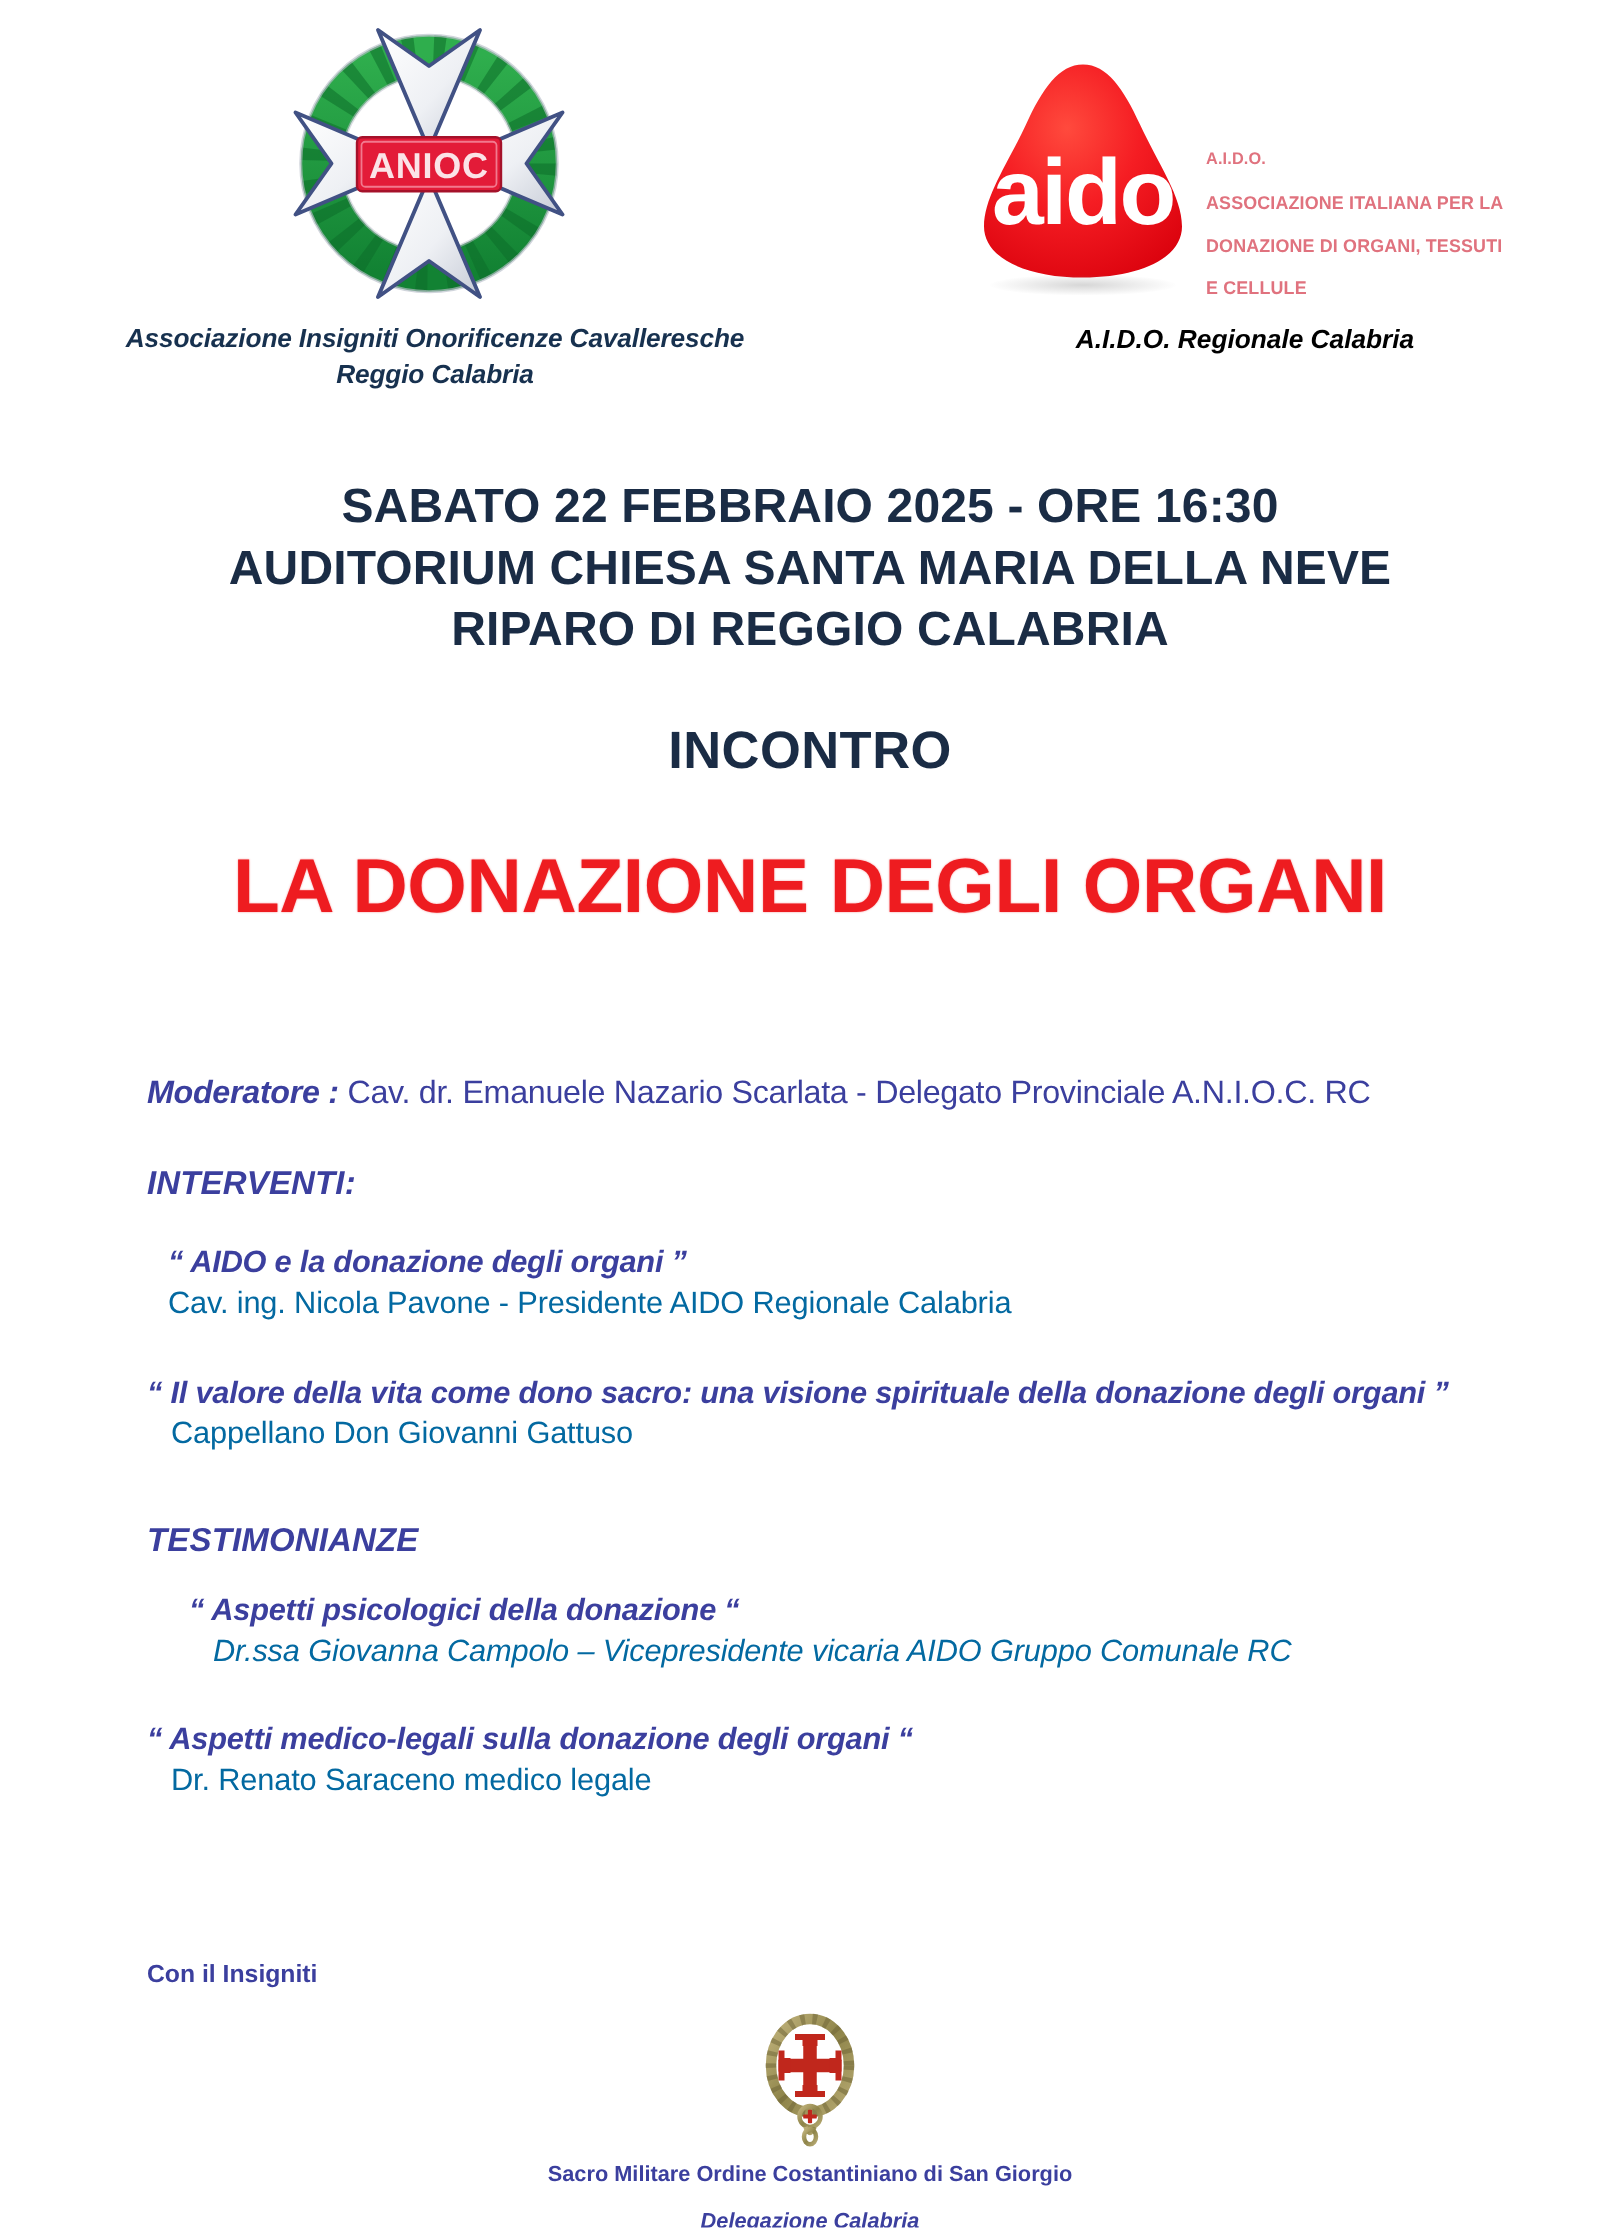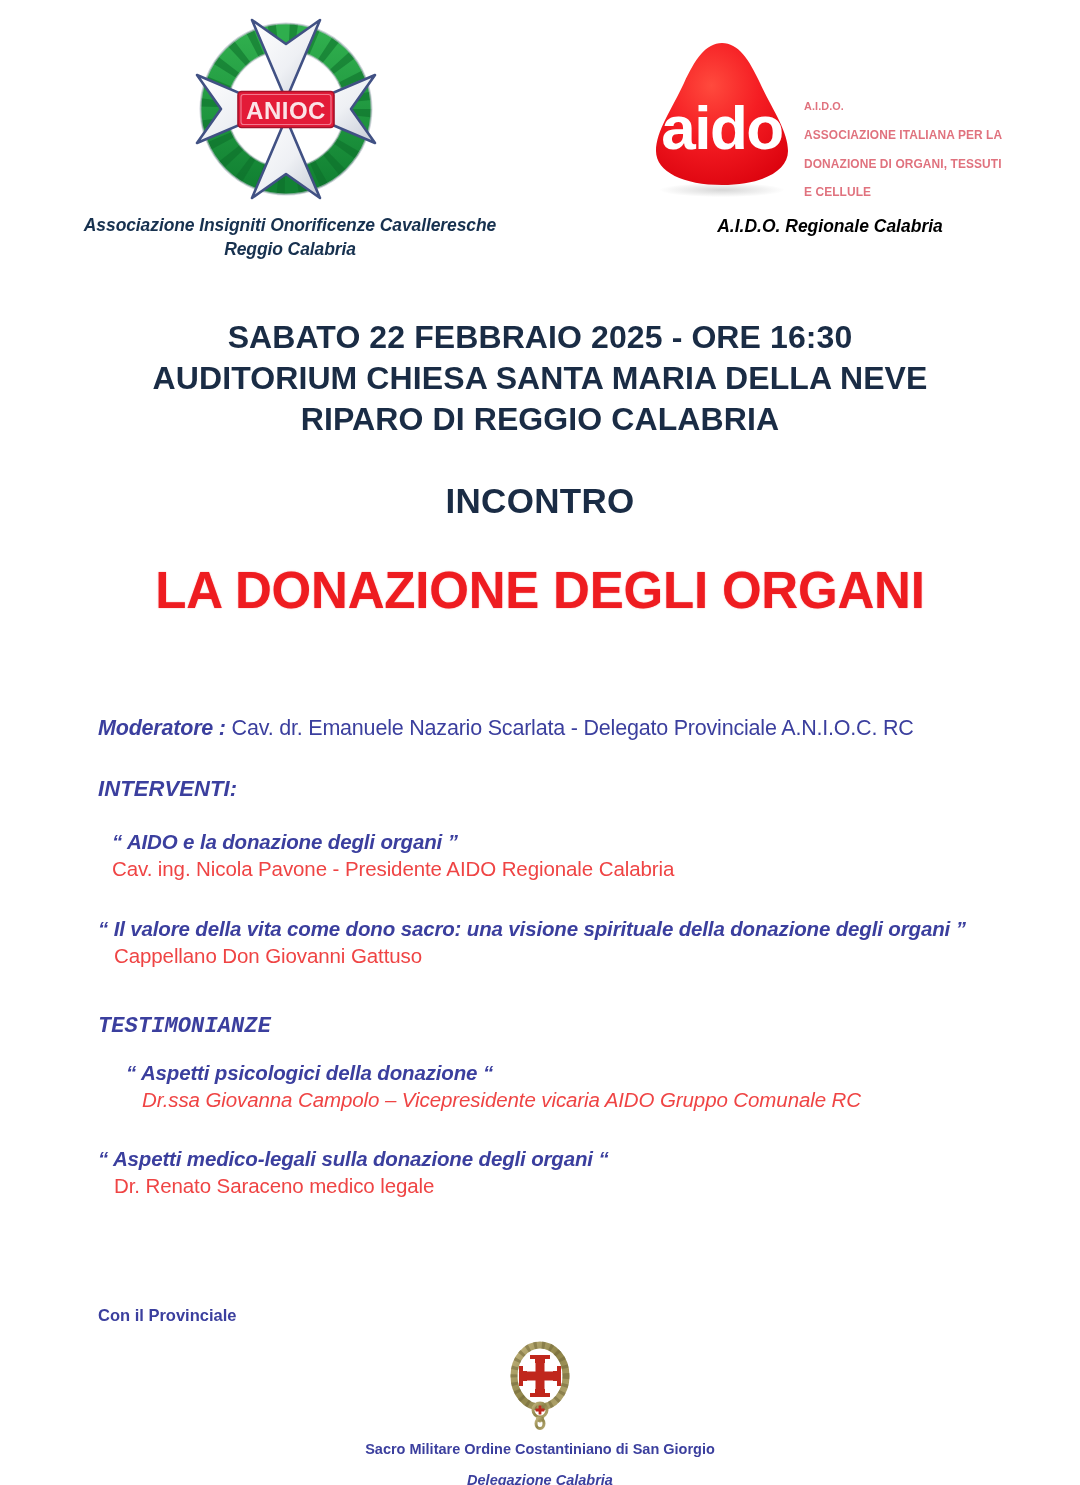--- a/index.html
+++ b/index.html
@@ -159,33 +159,33 @@
   }
   .talk .t-title {
     font-size: 20.5px;
     font-weight: bold;
     font-style: italic;
     color: #3b3f9e;
     letter-spacing: -0.15px;
   }
   .talk .t-speaker {
     font-size: 20.5px;
-    color: #ef4444;
+    color: #0369a1;
     padding-left: 16px;
     margin-top: 3px;
     letter-spacing: -0.1px;
   }
   .talk .t-speaker.ital { font-style: italic; }
   .talk.indent .t-title { padding-left: 14px; }
   .talk.indent .t-speaker { padding-left: 14px; }
 
   #talk-2 { margin-top: 36px; }
   #talk-3 { margin-top: 22px; margin-left: 28px; }
   #talk-4 { margin-top: 35px; }
-  .section-head.testimonianze { margin-top: 46px; font-family: Liberation Mono, monospace; }
+  .section-head.testimonianze { margin-top: 46px; }
 
   
   .patronage-label {
     margin-top: 108px;
     padding-left: 98px;
     font-size: 16.5px;
     font-weight: bold;
     color: #3b3f9e;
   }
   .patronage-logo {
@@ -329,21 +329,21 @@
     <div class="t-speaker ital">Dr.ssa Giovanna Campolo – Vicepresidente vicaria AIDO Gruppo Comunale RC</div>
   </div>
 
   <div class="talk" id="talk-4">
     <div class="t-title">“ Aspetti medico-legali sulla donazione degli organi “</div>
     <div class="t-speaker">Dr. Renato Saraceno medico legale</div>
   </div>
 
 </div>
 
-<div class="patronage-label">Con il Provinciale</div>
+<div class="patronage-label">Con il Insigniti</div>
 
 <div class="patronage-logo">
   <div class="smocsg-wrap">
     <svg viewBox="0 0 74 92" width="74" height="92" aria-hidden="true">
       <defs>
         <linearGradient id="gGold" x1="0" y1="0" x2="1" y2="1">
           <stop offset="0%" stop-color="#c3b57e"></stop>
           <stop offset="50%" stop-color="#8e8449"></stop>
           <stop offset="100%" stop-color="#b6a972"></stop>
         </linearGradient>

